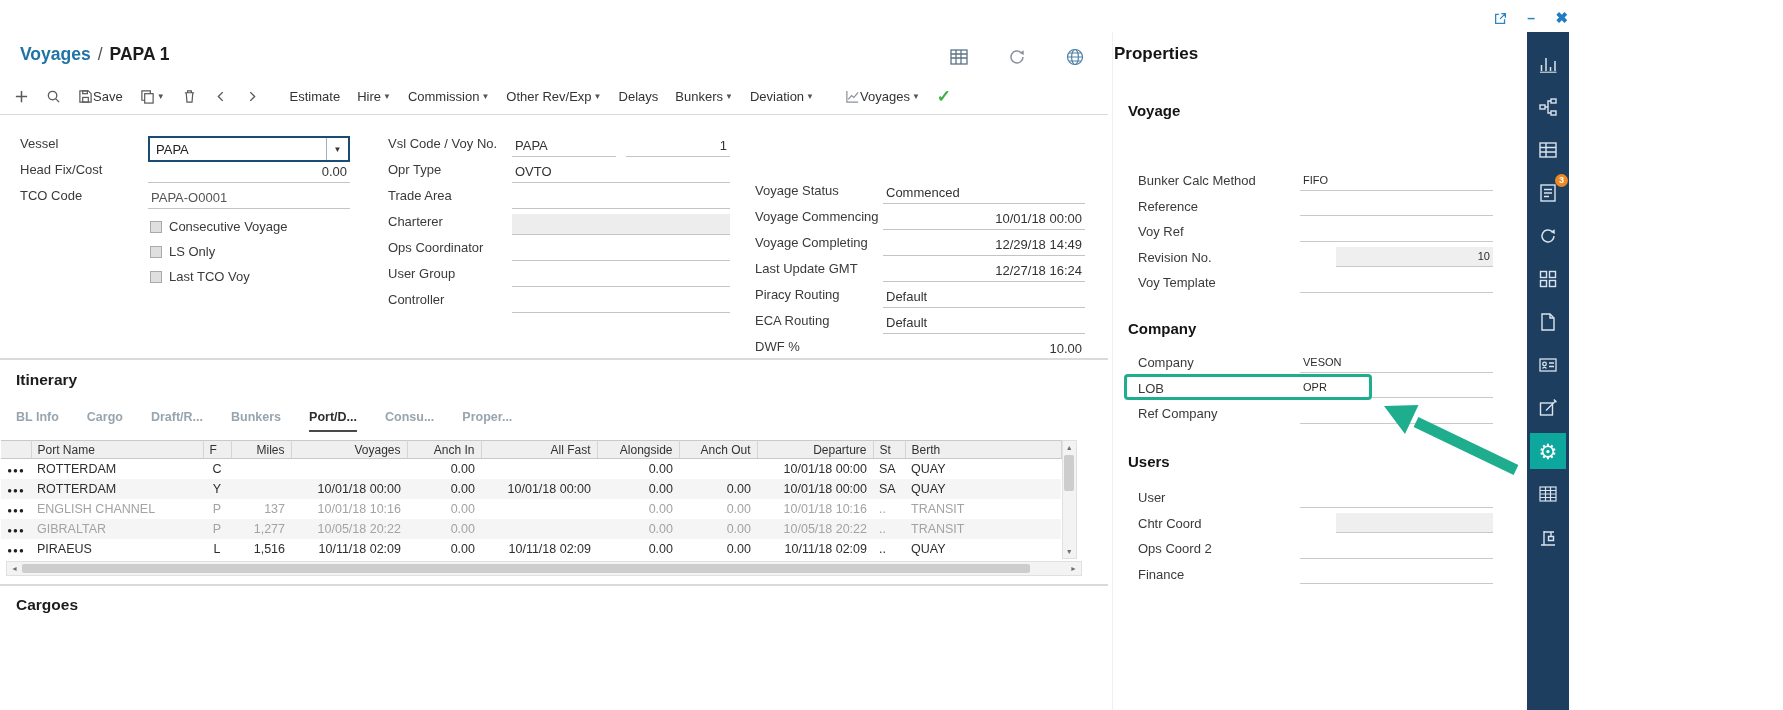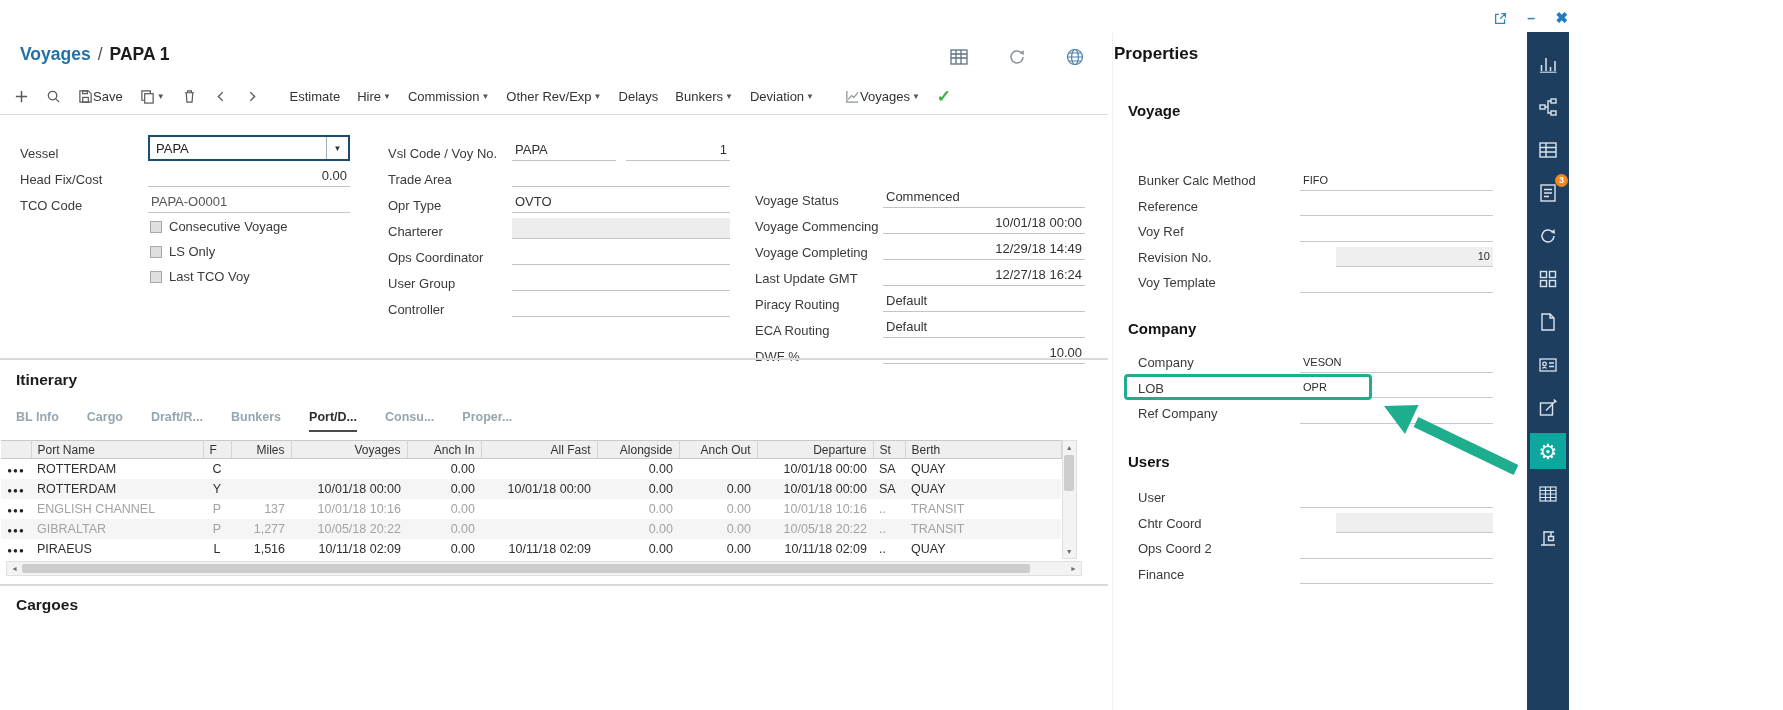--- a/index.html
+++ b/index.html
@@ -25,21 +25,21 @@
   .tbtn { display:flex; align-items:center; cursor:pointer; }
   .caret { font-size:8px; color:#555; margin-left:2px; }
   .check-ok { color:#3CB043; font-size:17px; font-weight:bold; }
   .toolbar-divider { position:absolute; top:82px; left:0; width:1108px; border-bottom:1px solid #DCDCDC; }
 
   
   .fcol { position:absolute; top:104px; }
   .col1 { left:20px; width:330px; }
   .col2 { left:388px; width:342px; }
   .col3 { left:755px; width:330px;margin-top:47px; }
-  .frow { display:flex; align-items:flex-end; height:25px; margin-bottom:1px; }
+  .frow { display:flex; align-items:flex-start; height:25px; margin-bottom:1px; }
   .flabel { flex:0 0 128px; font-size:13px; color:#3A3A3A; }
   .col2 .flabel { flex-basis:124px; }
   .ffield { flex:1; border-bottom:1px solid #C4C4C4; height:21px; line-height:20px; font-size:13px; color:#333; padding:0 3px; white-space:nowrap; overflow:hidden; }
   .ffield.r { text-align:right; }
   .ffield.grayfill { background:#EDEDED; }
   .fsplit { flex:1; display:flex; gap:10px; }
   .fsplit .ffield { flex:1; }
   .combo { flex:1; border:2px solid #1A4B75; height:26px; display:flex; align-items:stretch; background:#fff; cursor:pointer; }
   .combo-text { padding:4px 0 0 6px; flex:1; font-size:13px; color:#222; }
   .combo-btn { width:22px; border-left:1px solid #9FB0BE; display:flex; align-items:center; justify-content:center; font-size:8px; color:#333; }
@@ -259,26 +259,26 @@
 
     <div class="fcol col2">
       <div class="frow">
         <span class="flabel">Vsl Code / Voy No.</span>
         <span class="fsplit">
           <span class="ffield">PAPA</span>
           <span class="ffield r">1</span>
         </span>
       </div>
       <div class="frow">
+        <span class="flabel">Opr Type</span>
+        <span class="ffield">OVTO</span>
+      </div>
+      <div class="frow">
         <span class="flabel">Trade Area</span>
         <span class="ffield"></span>
-      </div>
-      <div class="frow">
-        <span class="flabel">Opr Type</span>
-        <span class="ffield">OVTO</span>
       </div>
       <div class="frow">
         <span class="flabel">Charterer</span>
         <span class="ffield grayfill"><span class="redact"></span></span>
       </div>
       <div class="frow">
         <span class="flabel">Ops Coordinator</span>
         <span class="ffield"></span>
       </div>
       <div class="frow">

